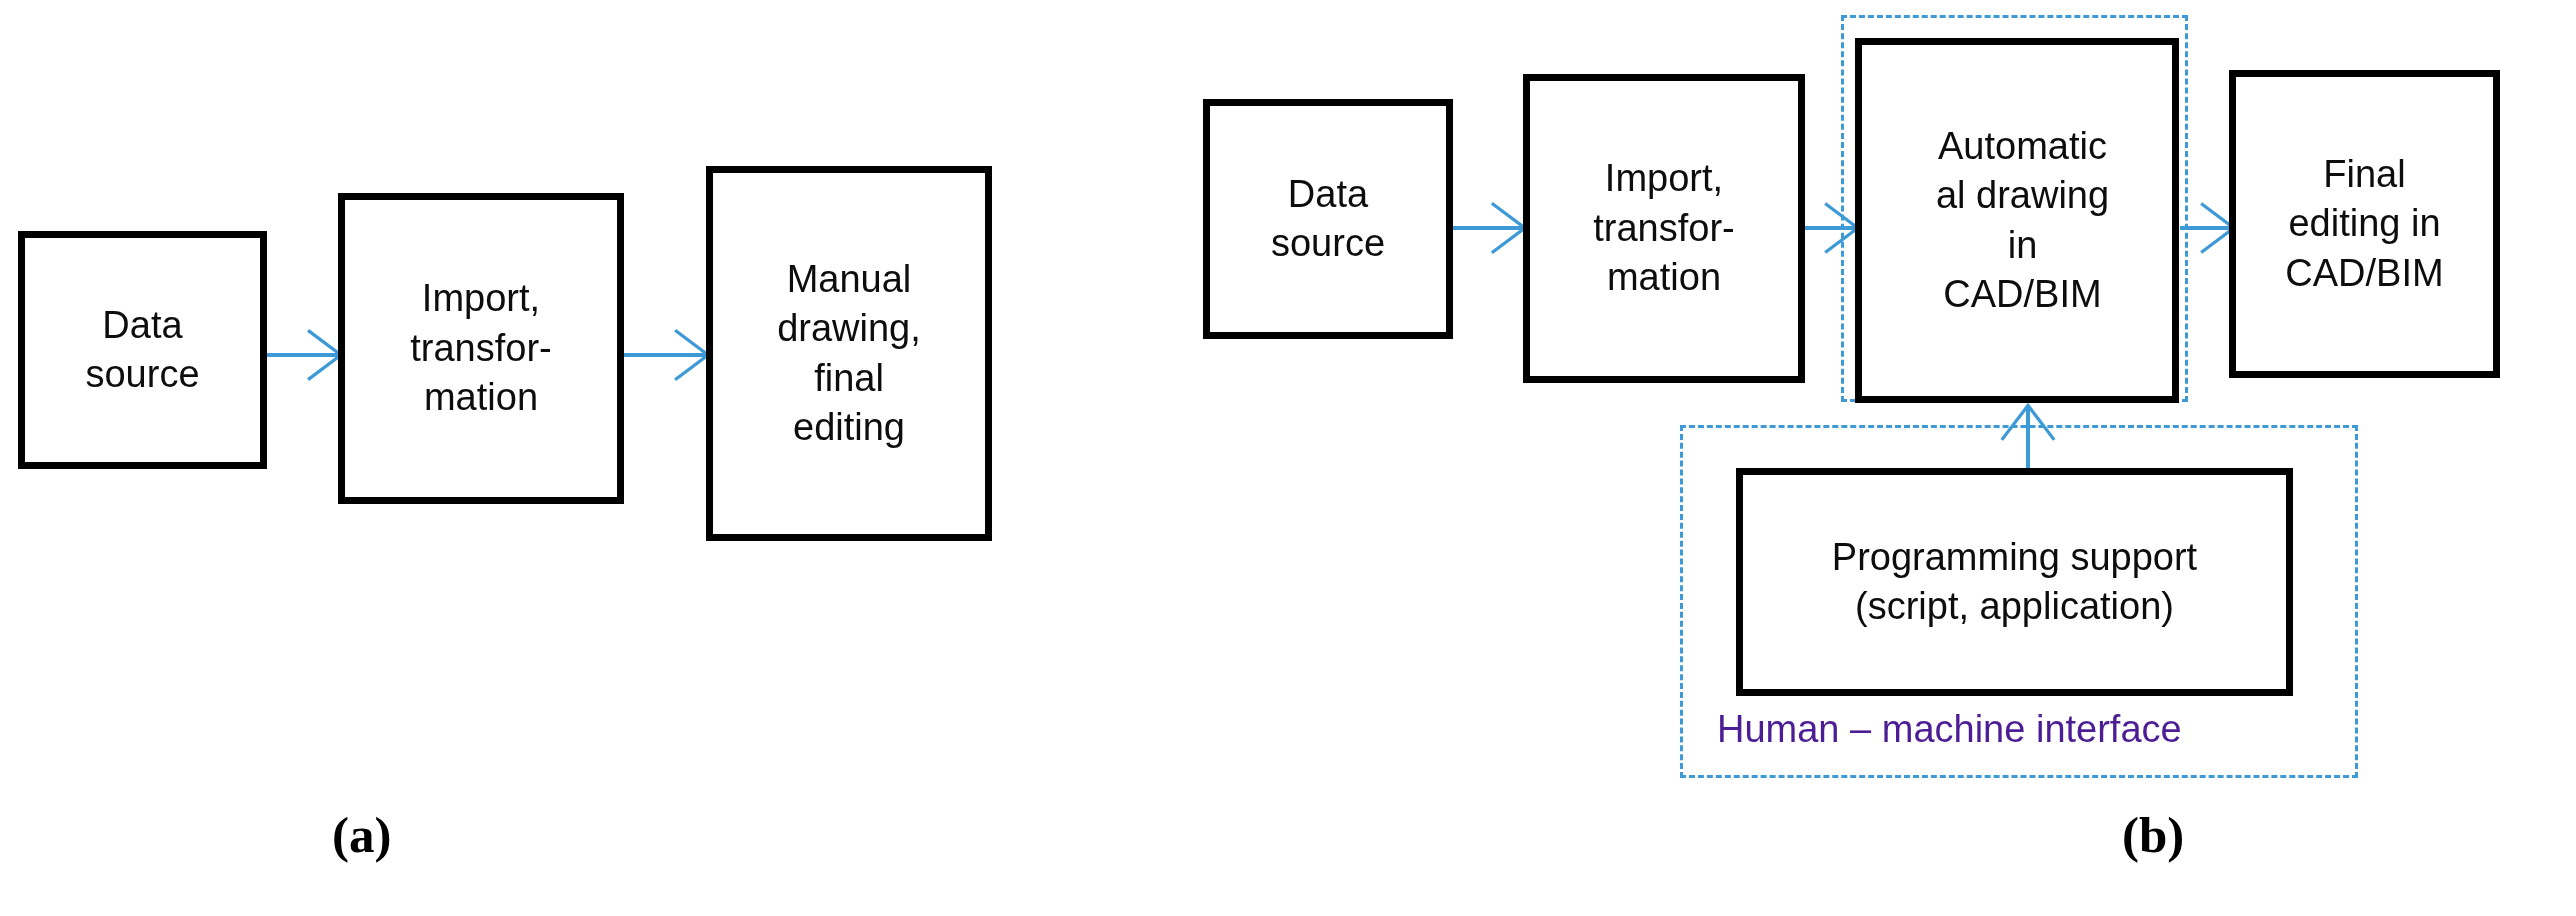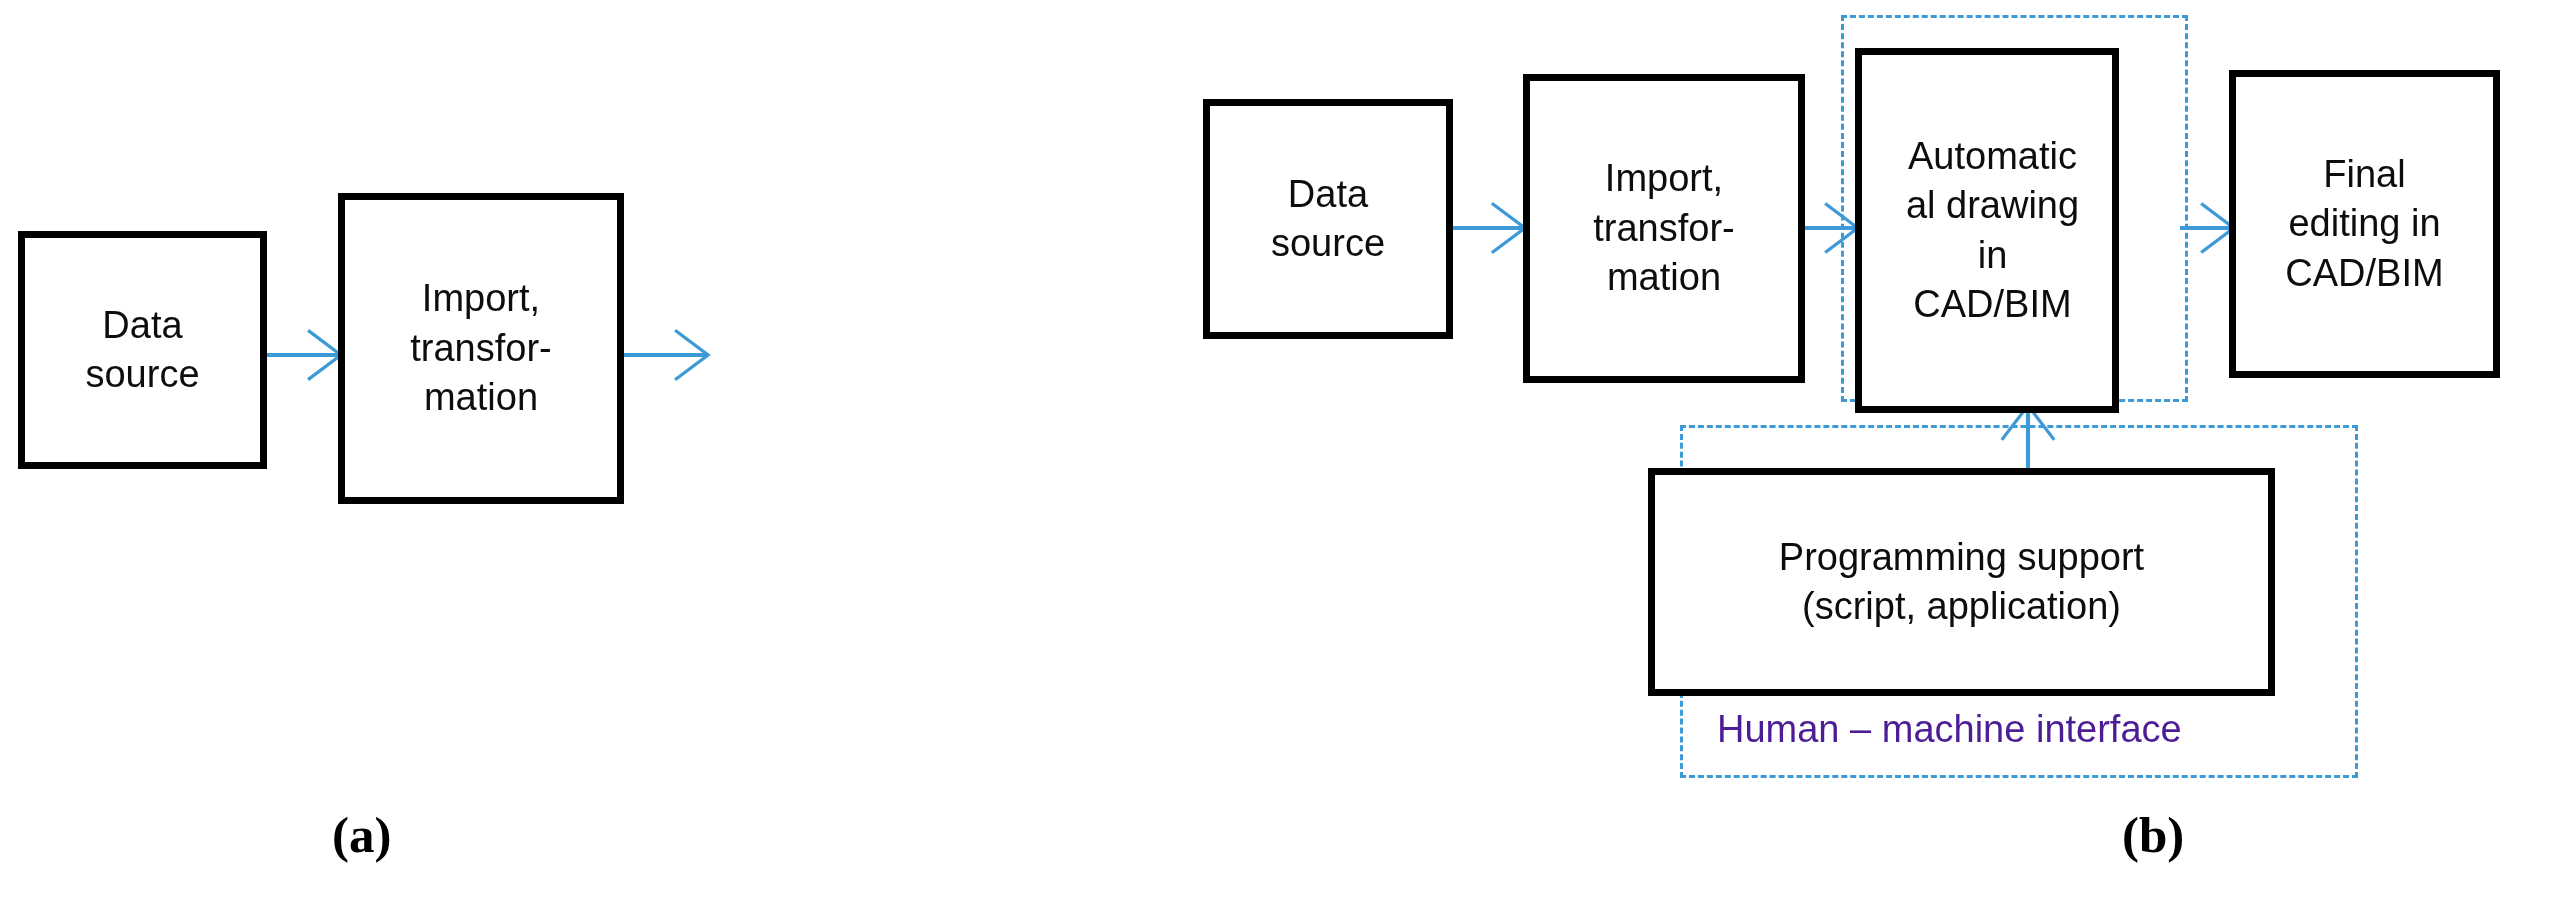--- a/index.html
+++ b/index.html
@@ -73,20 +73,26 @@
     <span class="txt">Import,
 transfor-
 mation</span>
   </div>
 
   <svg class="arrow" style="left:624px;top:322px;width:89px;height:66px;" viewBox="0 0 108 80">
     <line x1="0" y1="40" x2="100" y2="40" stroke="#3d9ad6" stroke-width="5"></line>
     <polyline points="62,10 102,40 62,70" fill="none" stroke="#3d9ad6" stroke-width="4"></polyline>
   </svg>
 
+  <div class="box" style="left:706px;top:166px;width:286px;height:375px;">
+    <span class="txt">Manual
+drawing,
+final
+editing</span>
+  </div>
 
   <div class="subcaption" style="left:332px;top:806px;">(a)</div>
 
   <div class="dashgroup" style="left:1841px;top:14.8px;width:347px;height:387px;"></div>
 
   <div class="dashgroup" style="left:1680px;top:425px;width:678px;height:353px;"></div>
   <div class="group-caption" style="left:1717px;top:708px;">Human – machine interface</div>
 
   <div class="box" style="left:1203px;top:99px;width:250px;height:240px;">
     <span class="txt">Data
@@ -102,21 +108,21 @@
     <span class="txt">Import,
 transfor-
 mation</span>
   </div>
 
   <svg class="arrow" style="left:1804px;top:195px;width:57px;height:66px;" viewBox="0 0 70 80">
     <line x1="0" y1="40" x2="64" y2="40" stroke="#3d9ad6" stroke-width="5"></line>
     <polyline points="26,10 66,40 26,70" fill="none" stroke="#3d9ad6" stroke-width="4"></polyline>
   </svg>
 
-  <div class="box" style="left:1855px;top:48px;width:264px;height:365px;padding-left:11px;">
+  <div class="box" style="left:1855px;top:38px;width:324px;height:365px;padding-left:11px;">
     <span class="txt">Automatic
 al drawing
 in
 CAD/BIM</span>
   </div>
 
   <svg class="arrow" style="left:2180px;top:195px;width:57px;height:66px;" viewBox="0 0 70 80">
     <line x1="0" y1="40" x2="64" y2="40" stroke="#3d9ad6" stroke-width="5"></line>
     <polyline points="26,10 66,40 26,70" fill="none" stroke="#3d9ad6" stroke-width="4"></polyline>
   </svg>
@@ -125,21 +131,21 @@
     <span class="txt">Final
 editing in
 CAD/BIM</span>
   </div>
 
   <svg class="arrow" style="left:1987px;top:402px;width:82px;height:70px;" viewBox="0 0 100 85">
     <line x1="50" y1="82" x2="50" y2="6" stroke="#3d9ad6" stroke-width="5"></line>
     <polyline points="18,46 50,4 82,46" fill="none" stroke="#3d9ad6" stroke-width="4"></polyline>
   </svg>
 
-  <div class="box" style="left:1648px;top:468px;width:627px;height:228px;">
+  <div class="box" style="left:1736px;top:468px;width:557px;height:228px;">
     <span class="txt">Programming support
 (script, application)</span>
   </div>
 
   <div class="subcaption" style="left:2122px;top:806px;">(b)</div>
 
 </div>
 
 
 </body></html>

